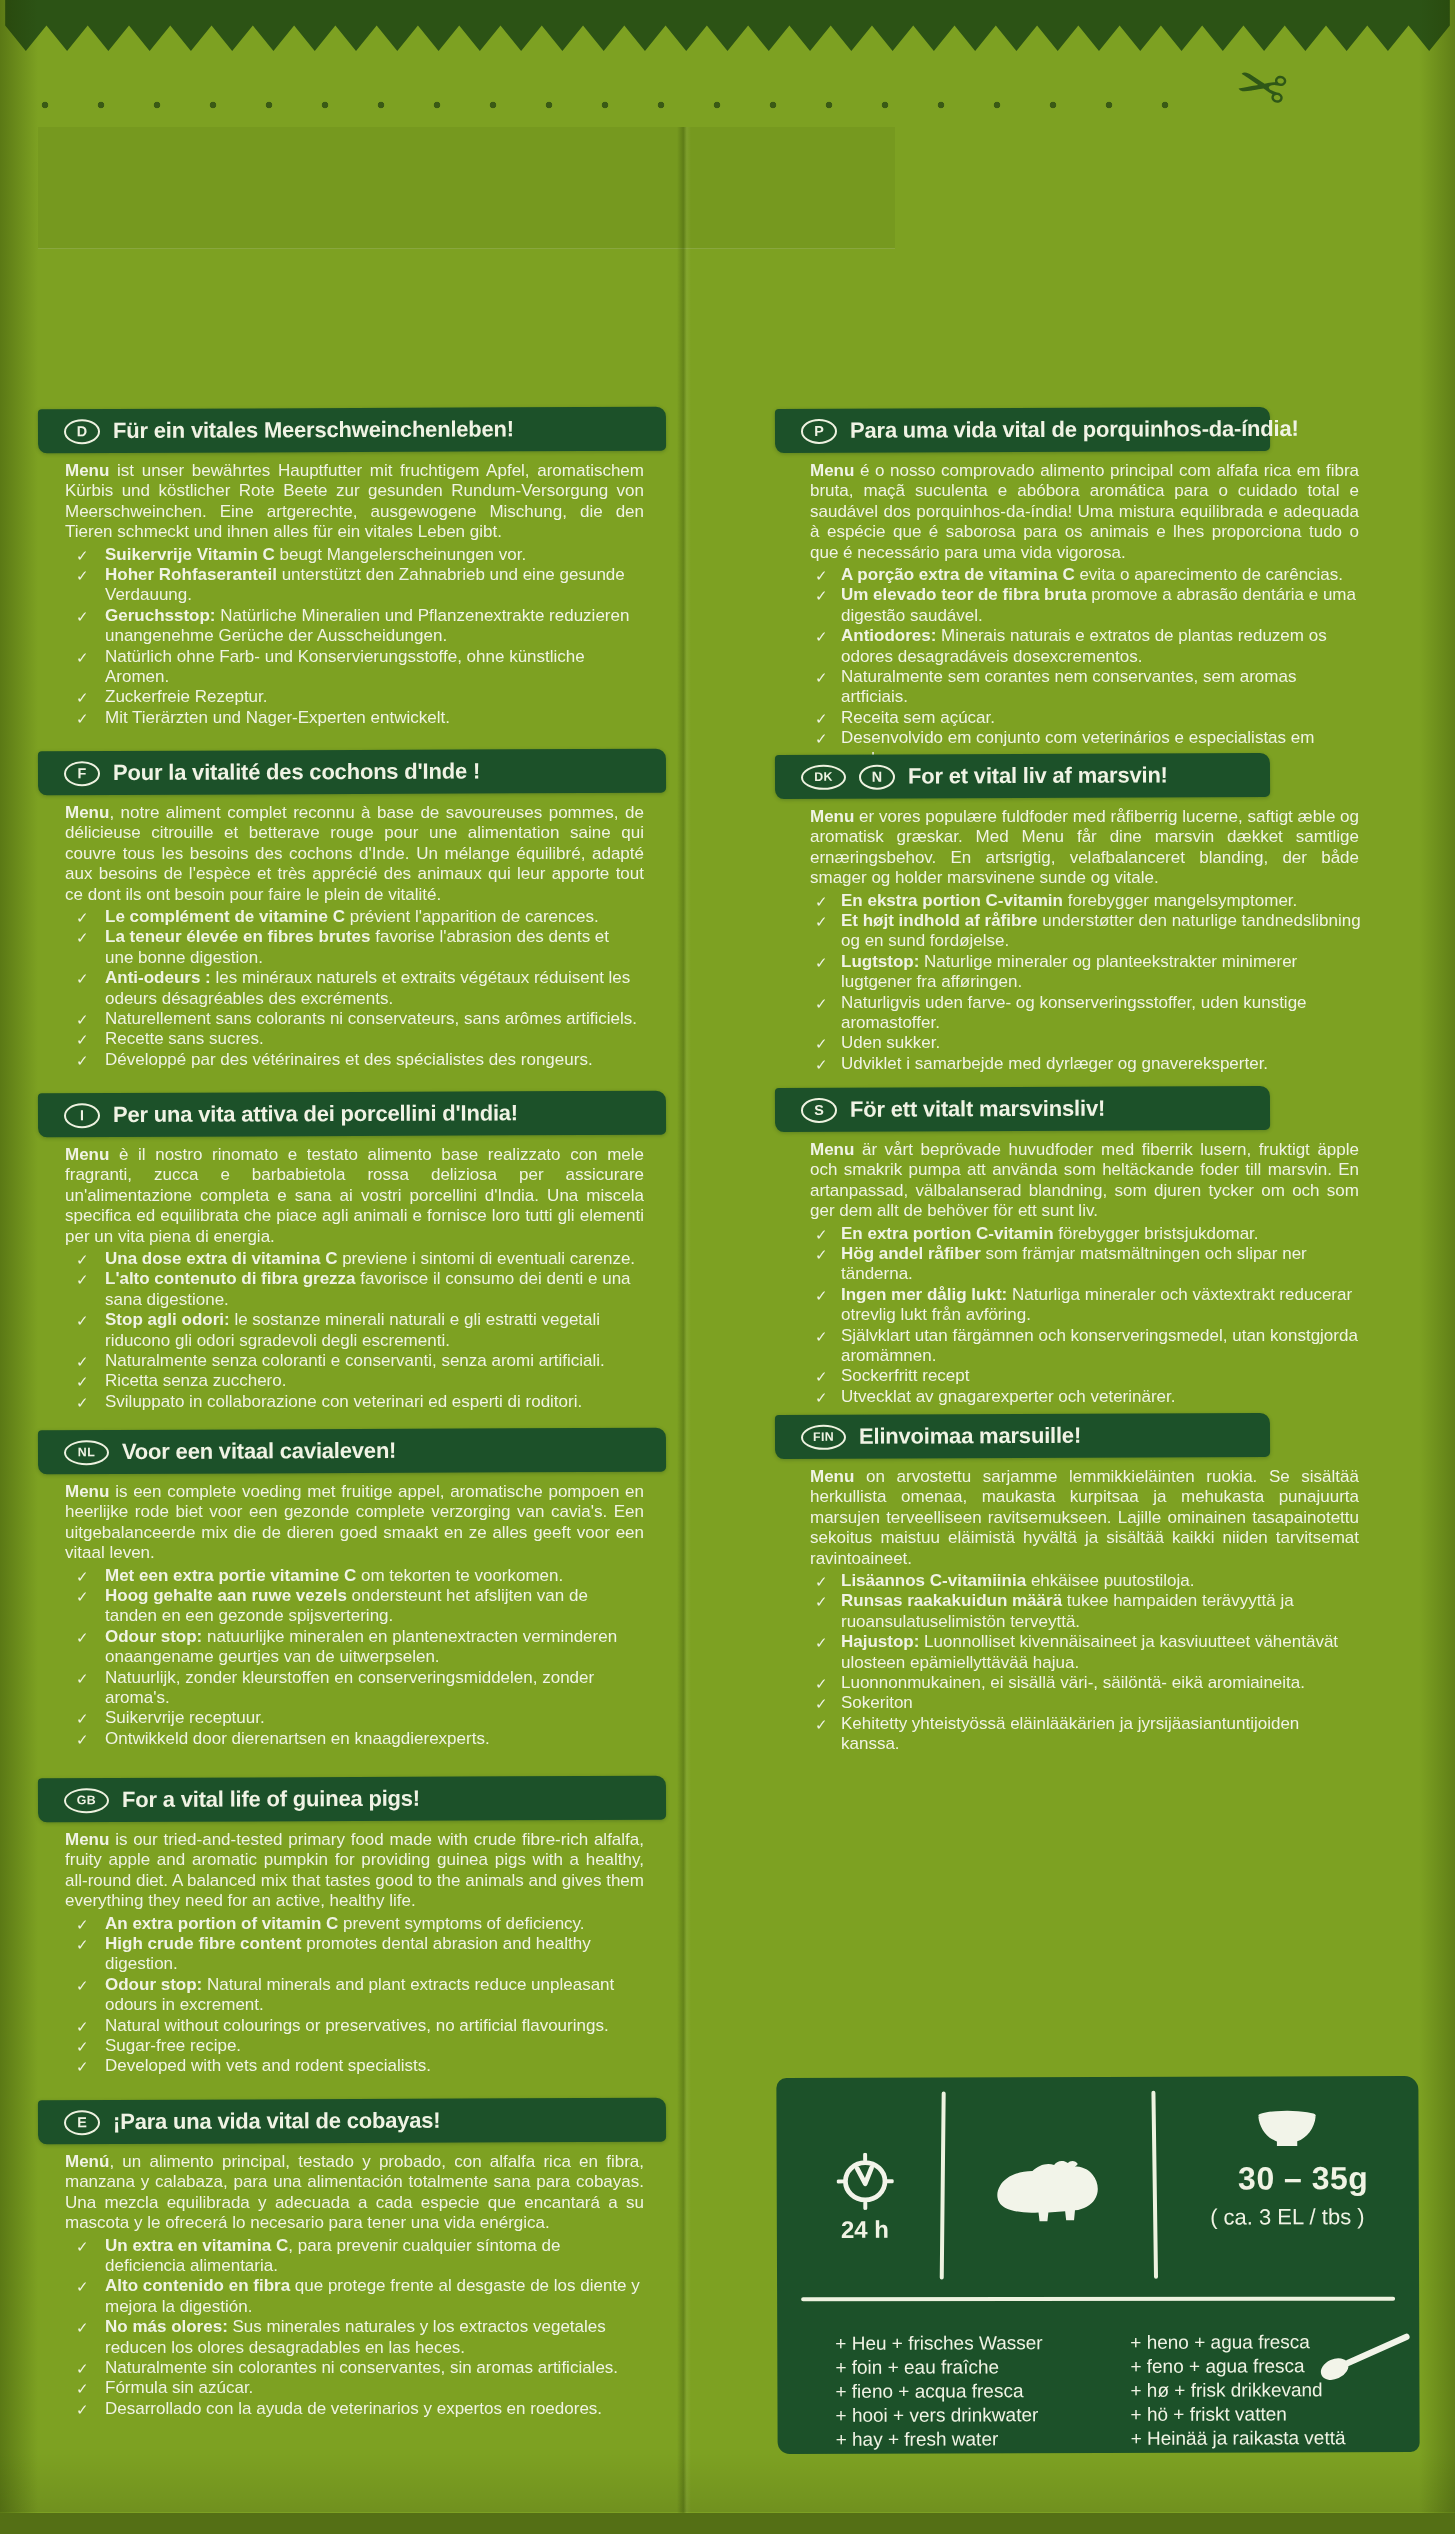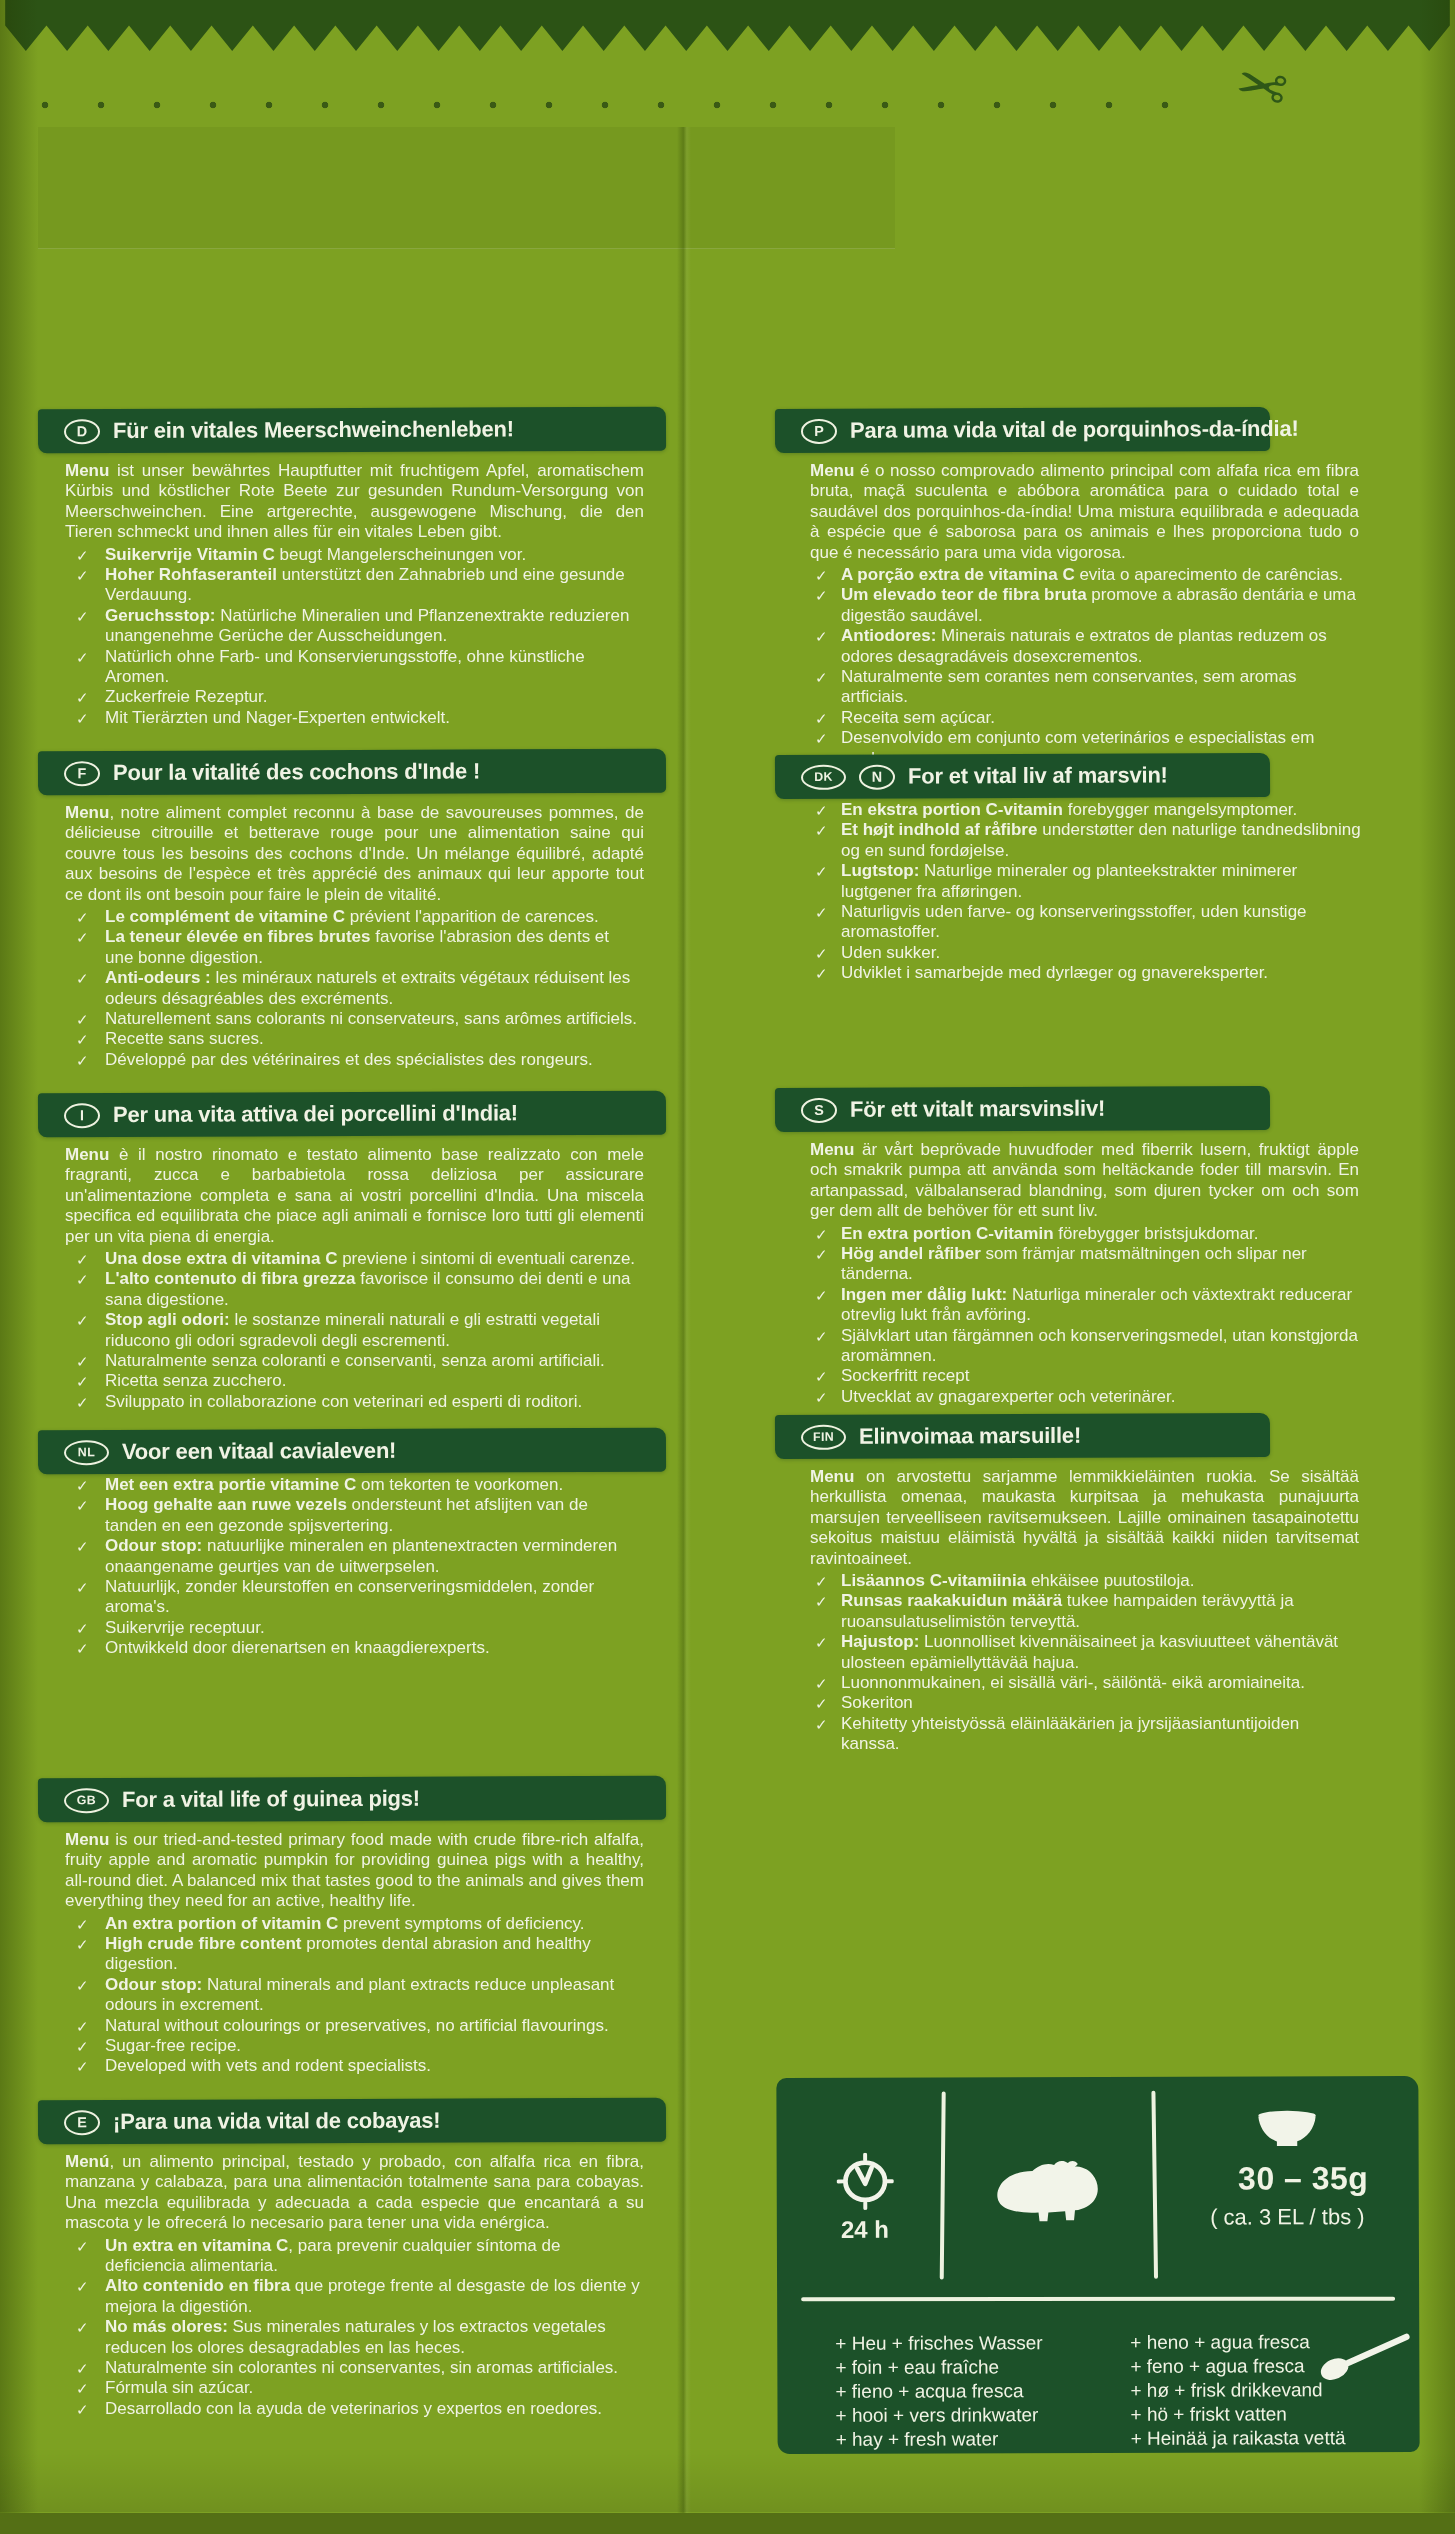--- a/index.html
+++ b/index.html
@@ -132,20 +132,21 @@
         <li><span class="check">✓</span>Naturalmente senza coloranti e conservanti, senza aromi artificiali.</li>
         <li><span class="check">✓</span>Ricetta senza zucchero.</li>
         <li><span class="check">✓</span>Sviluppato in collaborazione con veterinari ed esperti di roditori.</li>
       </ul>
     </section>
     <section class="section col-left sec-nl">
       <div class="bar">
         <span class="badge wide">NL</span>
         <span class="title">Voor een vitaal cavialeven!</span>
       </div>
+      <p class="intro"><b>Menu</b> is een complete voeding met fruitige appel, aromatische pompoen en heerlijke rode biet voor een gezonde complete verzorging van cavia's. Een uitgebalanceerde mix die de dieren goed smaakt en ze alles geeft voor een vitaal leven.</p>
       <ul class="checks">
         <li><span class="check">✓</span><b>Met een extra portie vitamine C</b> om tekorten te voorkomen.</li>
         <li><span class="check">✓</span><b>Hoog gehalte aan ruwe vezels</b> ondersteunt het afslijten van de tanden en een gezonde spijsvertering.</li>
         <li><span class="check">✓</span><b>Odour stop:</b> natuurlijke mineralen en plantenextracten verminderen onaangename geurtjes van de uitwerpselen.</li>
         <li><span class="check">✓</span>Natuurlijk, zonder kleurstoffen en conserveringsmiddelen, zonder aroma's.</li>
         <li><span class="check">✓</span>Suikervrije receptuur.</li>
         <li><span class="check">✓</span>Ontwikkeld door dierenartsen en knaagdierexperts.</li>
       </ul>
     </section>
     <section class="section col-left sec-gb">
@@ -192,20 +193,21 @@
         <li><span class="check">✓</span>Receita sem açúcar.</li>
         <li><span class="check">✓</span>Desenvolvido em conjunto com veterinários e especialistas em roedores.</li>
       </ul>
     </section>
     <section class="section col-right sec-dkn">
       <div class="bar">
         <span class="badge wide">DK</span>
         <span class="badge">N</span>
         <span class="title">For et vital liv af marsvin!</span>
       </div>
+      <p class="intro"><b>Menu</b> er vores populære fuldfoder med råfiberrig lucerne, saftigt æble og aromatisk græskar. Med Menu får dine marsvin dækket samtlige ernæringsbehov. En artsrigtig, velafbalanceret blanding, der både smager og holder marsvinene sunde og vitale.</p>
       <ul class="checks">
         <li><span class="check">✓</span><b>En ekstra portion C-vitamin</b> forebygger mangelsymptomer.</li>
         <li><span class="check">✓</span><b>Et højt indhold af råfibre</b> understøtter den naturlige tandnedslibning og en sund fordøjelse.</li>
         <li><span class="check">✓</span><b>Lugtstop:</b> Naturlige mineraler og planteekstrakter minimerer lugtgener fra afføringen.</li>
         <li><span class="check">✓</span>Naturligvis uden farve- og konserveringsstoffer, uden kunstige aromastoffer.</li>
         <li><span class="check">✓</span>Uden sukker.</li>
         <li><span class="check">✓</span>Udviklet i samarbejde med dyrlæger og gnavereksperter.</li>
       </ul>
     </section>
     <section class="section col-right sec-s">

